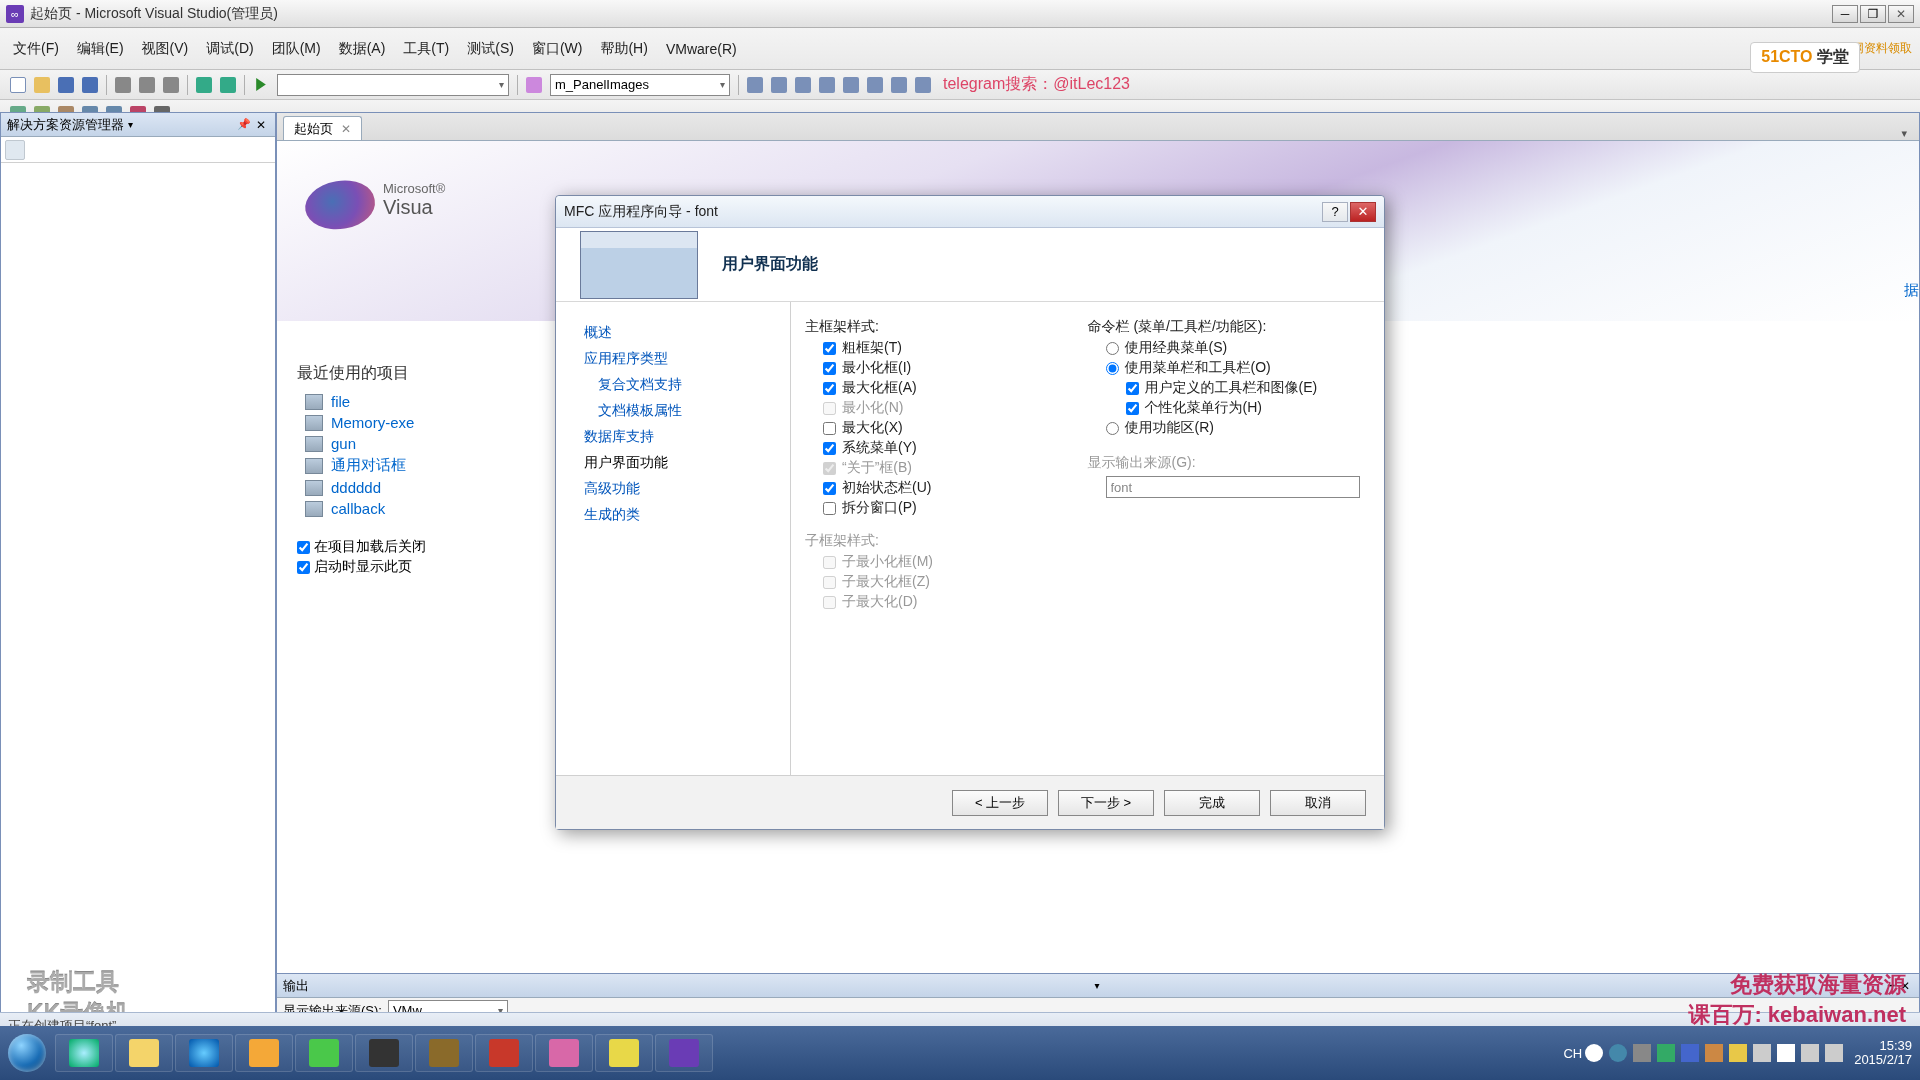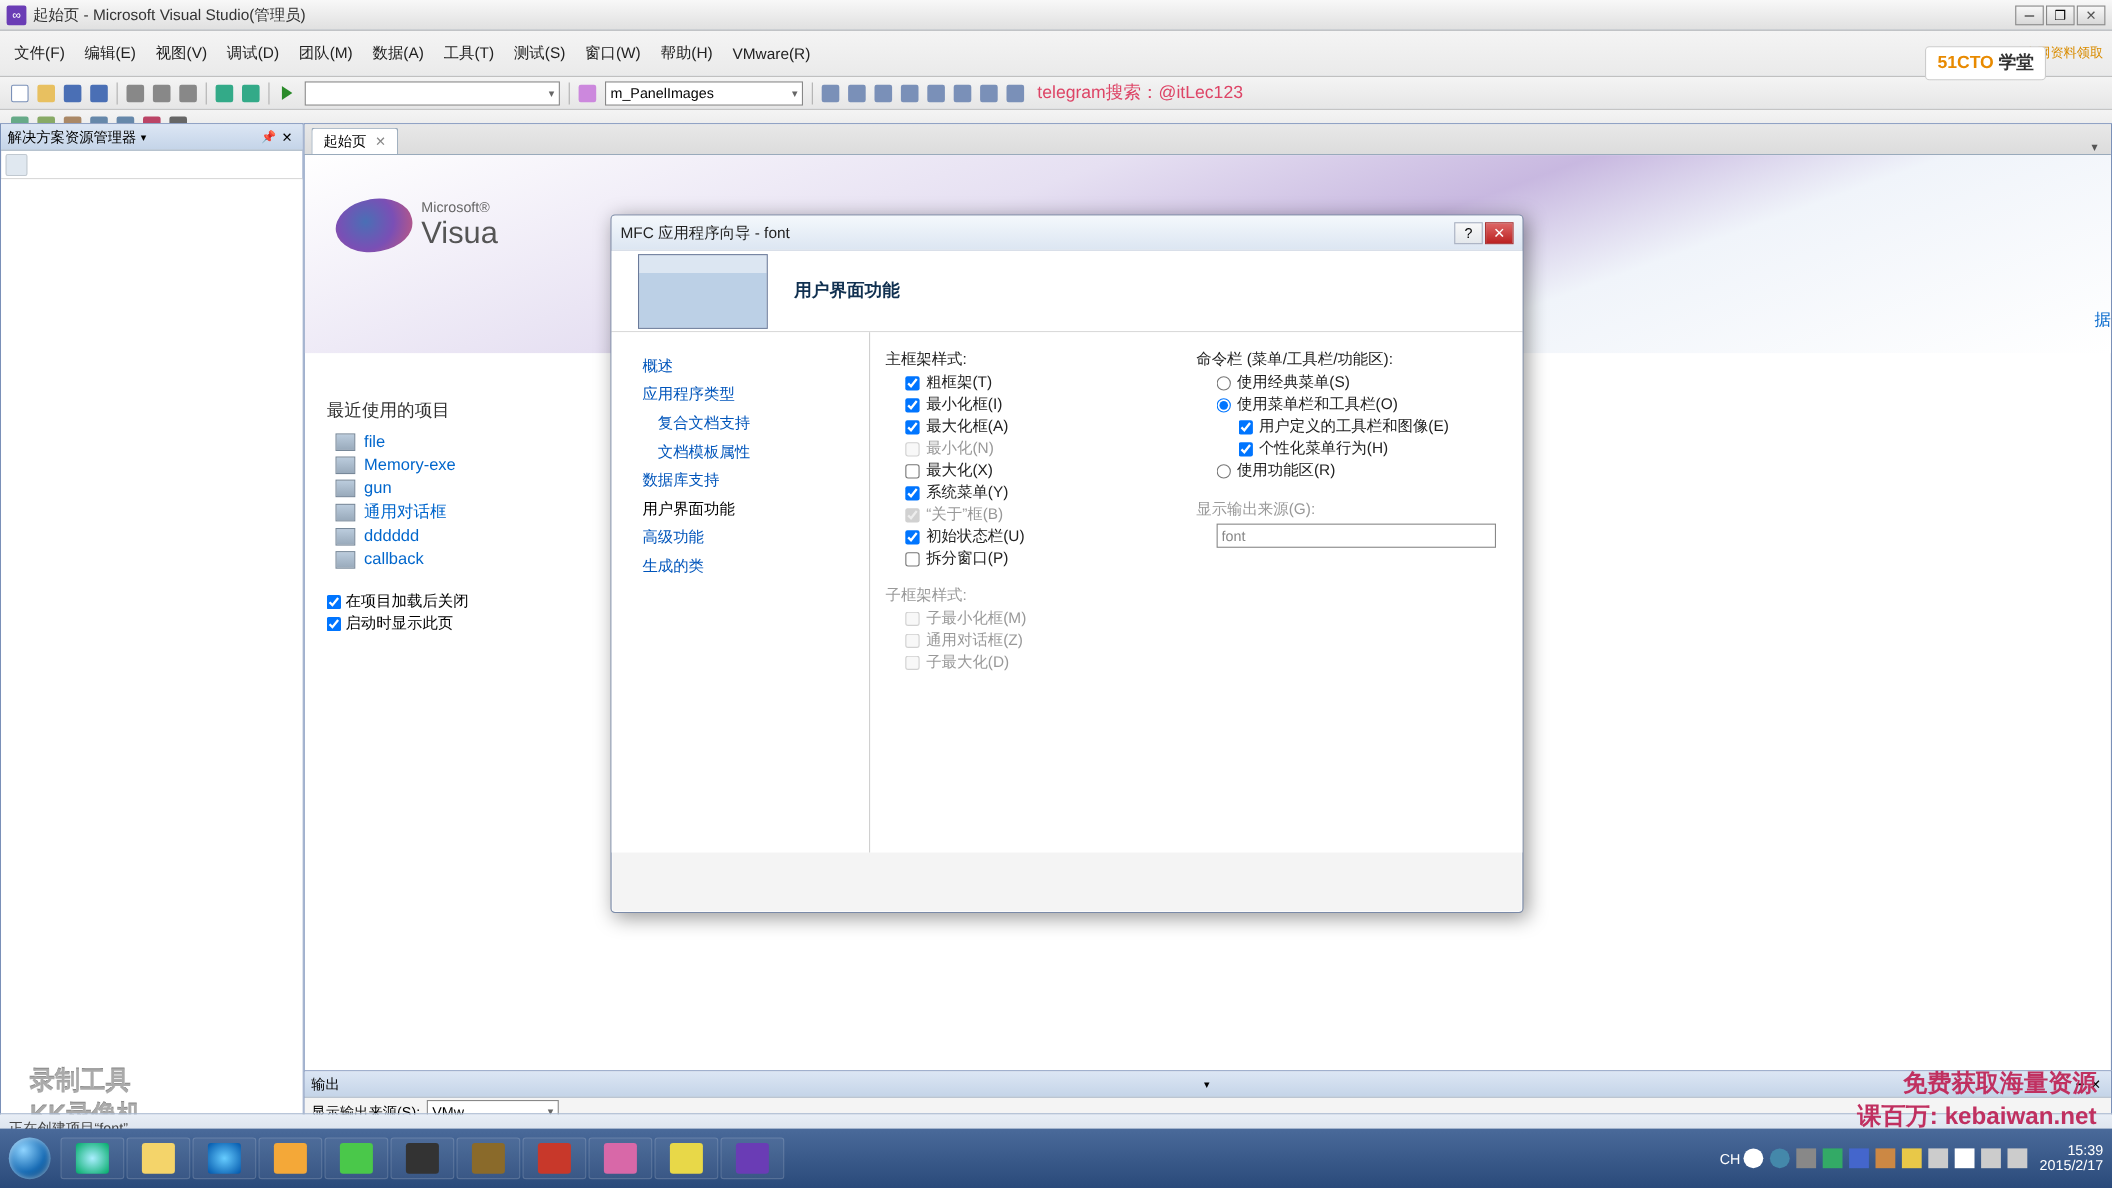--- a/index.html
+++ b/index.html
@@ -48,21 +48,21 @@
 .tabstrip{height:28px;background:linear-gradient(#e8e8e8,#dcdcdc);display:flex;align-items:flex-end;padding:0 6px;border-bottom:1px solid #9ab;}
 .tab{height:24px;background:#fff;border:1px solid #9ab;border-bottom:none;border-radius:3px 3px 0 0;padding:0 10px;display:flex;align-items:center;font-size:13px;}
 .tab .tx{font-size:12px;margin-left:8px;color:#888;}
 .tabstrip .dd{margin-left:auto;font-size:11px;color:#555;padding:0 6px;}
 
 .startpage{flex:1;position:relative;overflow:hidden;}
 .wave{position:absolute;left:0;right:0;top:0;height:180px;background:linear-gradient(160deg,#fff 0%,#e6e0f2 35%,#c8b8e0 55%,#f0f4fa 70%,#fff 100%);}
 .vs-logo{position:absolute;left:28px;top:40px;display:flex;align-items:flex-start;}
 .vs-logo .swirl{width:70px;height:48px;background:radial-gradient(circle at 40% 40%,#4a6fb5,#7a4fb5,#c85a7a);border-radius:50% 50% 48% 52%;transform:rotate(-10deg);}
 .vs-logo .txt{margin-left:8px;font-size:13px;color:#666;}
-.vs-logo .txt .big{font-size:28px;color:#555;}
+.vs-logo .txt .big{font-size:20px;color:#555;}
 .start-links{position:absolute;left:24px;top:112px;}
 .sl{display:flex;align-items:center;padding:4px 0;color:#0066cc;font-size:15px;}
 .sl .ic{width:24px;height:20px;border:1px solid #89a;margin-right:10px;background:#f0f4fa;position:relative;}
 
 .recent-h{position:absolute;left:20px;top:222px;font-size:16px;color:#333;}
 .recent-list{position:absolute;left:28px;top:250px;}
 .recent-list .rl{display:flex;align-items:center;padding:2px 0;color:#0066cc;font-size:15px;}
 .recent-list .rl .ri{width:18px;height:16px;background:linear-gradient(#bcd,#9ab);margin-right:8px;border:1px solid #789;}
 .recent-checks{position:absolute;left:20px;top:396px;font-size:14px;}
 .recent-checks label{display:flex;align-items:center;padding:1px 0;}
@@ -453,21 +453,21 @@
           </label>
 
         <div style="height:12px"></div>
         <div class="group-label disabled">子框架样式:</div>
         <label class="opt disabled">
             <input type="checkbox" disabled="" style="">
             <span>子最小化框(M)</span>
           </label>
         <label class="opt disabled">
             <input type="checkbox" disabled="" style="">
-            <span>通用对话框(Z)</span>
+            <span>子最大化框(Z)</span>
           </label>
         <label class="opt disabled">
             <input type="checkbox" disabled="" style="">
             <span>子最大化(D)</span>
           </label>
       </div>
 
       <div class="dlg-col">
         <div class="group-label">命令栏 (菜单/工具栏/功能区):</div>
         <label class="opt">
@@ -491,20 +491,26 @@
         <label class="opt">
             <input type="radio" name="cmdbar" style="">
             <span>使用功能区(R)</span>
           </label>
 
         <div style="height:14px"></div>
         <div class="group-label disabled">显示输出来源(G):</div>
         <input class="dlg-input" disabled="" value="font" style="">
       </div>
     </div>
+  </div>
+  <div class="dlg-buttons">
+    <div class="dlg-btn">&lt; 上一步</div>
+    <div class="dlg-btn">下一步 &gt;</div>
+    <div class="dlg-btn">完成</div>
+    <div class="dlg-btn">取消</div>
   </div>
 </div>
 
 <div class="overlay-br">
   <div class="l1">免费获取海量资源</div>
   <div class="l2">课百万: kebaiwan.net</div>
 </div>
 
 <div class="taskbar">
   <div class="startbtn">

